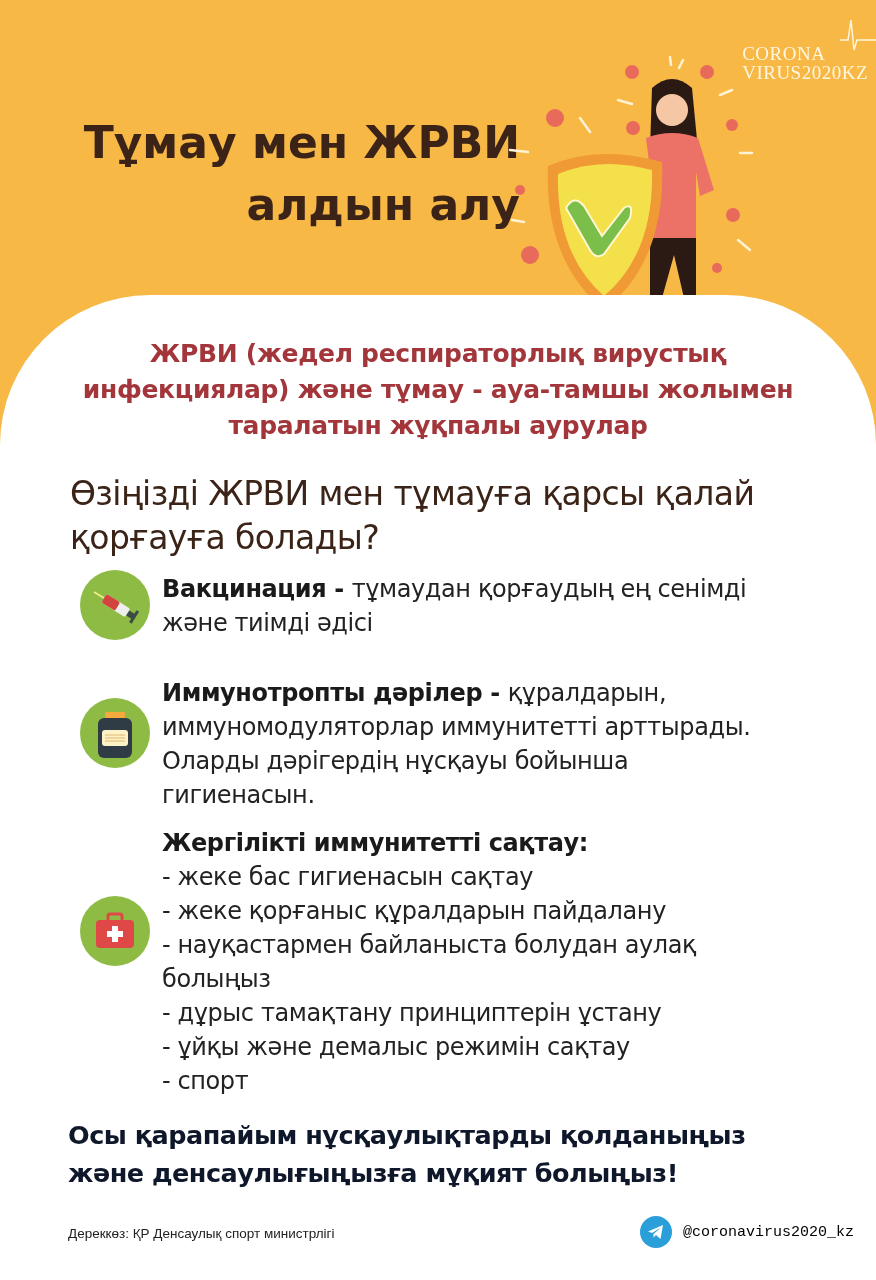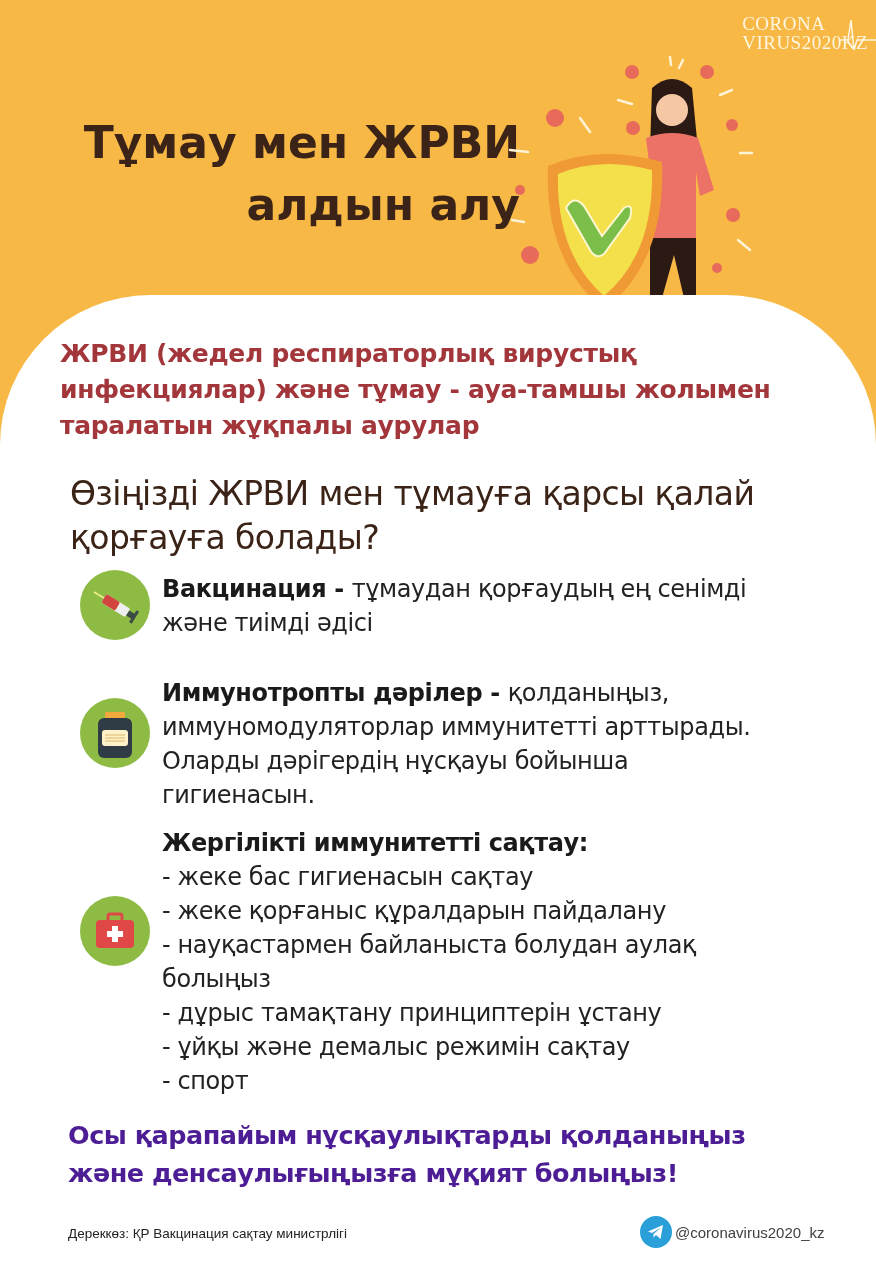--- a/index.html
+++ b/index.html
@@ -1,41 +1,41 @@
 <!DOCTYPE html>
 <html><head>
 <meta charset="utf-8">
 <style>
   html, body { margin:0; padding:0; }
   body { width:876px; height:1280px; background:#F7B846; position:relative; overflow:hidden;
          font-family:"Liberation Sans", "DejaVu Sans", sans-serif; }
   .logo { position:absolute; right:8px; top:14px; color:#FFF6E0; font-family:"Liberation Serif", serif;
           line-height:19px; font-size:19px; letter-spacing:0.5px; }
-  .logo .l1 { display:block; }
+  .logo .l1 { display:block;margin-top:30px; }
   .logo .l2 { display:block; }
   .logo svg { position:absolute; left:98px; top:2px; }
   .title { position:absolute; left:60px; top:112px; width:460px; text-align:right; color:#3B2417;
            font-weight:bold; font-size:44px; line-height:62px; font-family:"DejaVu Sans", sans-serif; }
   .hero { position:absolute; left:500px; top:40px; width:260px; height:280px; }
   .panel { position:absolute; left:0; top:295px; width:876px; height:985px; background:#FFFFFF;
            border-top-left-radius:150px; border-top-right-radius:150px; }
-  .intro { position:absolute; left:60px; top:336px; width:756px; text-align:left; color:#A2363A;
+  .intro { position:absolute; left:60px; top:336px; width:756px; text-align:center; color:#A2363A;
            font-size:25px; line-height:36px; font-weight:bold; font-family:"DejaVu Sans", sans-serif; letter-spacing:-0.3px;}
   .question { position:absolute; left:70px; top:472px; width:780px; color:#3B2417;
               font-size:33px; line-height:44px; font-family:"DejaVu Sans", sans-serif; letter-spacing:-0.6px; }
   .icon { position:absolute; width:70px; height:70px; border-radius:50%; background:#8DBB44; left:80px; }
   .item-text { position:absolute; left:162px; color:#222; font-size:24px; line-height:34px;
                font-family:"DejaVu Sans", sans-serif; letter-spacing:-0.4px; }
   .item-text b { font-weight:bold; color:#1a1a1a;margin-top:12px; }
-  .closing { position:absolute; left:68px; top:1116px; width:760px; color:#4c1d95; font-weight:bold;
+  .closing { position:absolute; left:68px; top:1116px; width:760px; color:#0f172a; font-weight:bold;
              font-size:25.5px; line-height:38px; font-family:"DejaVu Sans", sans-serif; letter-spacing:-0.5px;}
   .source { position:absolute; left:68px; top:1226px; font-size:13.5px; color:#222; }
   .tg { position:absolute; left:640px; top:1216px; display:flex; align-items:center; }
   .tg-circle { width:32px; height:32px; border-radius:50%; background:#2B9FD9; display:flex; align-items:center; justify-content:center; }
-  .tg-handle { font-size:15px; color:#404040; margin-left:3px; }
+  .tg-handle { font-size:15px; color:#000000; margin-left:11px;font-family:Liberation Mono, monospace; }
 </style>
 </head>
 <body>
 
 <div class="logo">
   <span class="l1">CORONA</span>
   <span class="l2"><span>VIRUS2020</span><span style="">KZ</span></span>
   <svg width="40" height="40" viewBox="0 0 40 40">
     <polyline points="0,24 8,24 11,4 14,34 17,24 40,24" fill="none" stroke="#FFF6E0" stroke-width="1.5"></polyline>
   </svg>
@@ -116,21 +116,21 @@
   <svg width="70" height="70" viewBox="0 0 70 70">
     <rect x="25" y="14" width="20" height="6" rx="1" fill="#F3A93B"></rect>
     <rect x="18" y="20" width="34" height="40" rx="6" fill="#2F3C45"></rect>
     <rect x="22" y="32" width="26" height="16" rx="3" fill="#FDF1C8"></rect>
     <line x1="25" y1="37" x2="45" y2="37" stroke="#E6C27A" stroke-width="1.2"></line>
     <line x1="25" y1="40" x2="45" y2="40" stroke="#E6C27A" stroke-width="1.2"></line>
     <line x1="25" y1="43" x2="45" y2="43" stroke="#E6C27A" stroke-width="1.2"></line>
   </svg>
 </div>
 <div class="item-text" style="top:676px">
-  <div><b>Иммунотропты дәрілер - </b><span>қолданыңыз,</span></div>
+  <div><b>Иммунотропты дәрілер - </b><span>құралдарын,</span></div>
   <div>иммуномодуляторлар иммунитетті арттырады.</div>
   <div>Оларды дәрігердің нұсқауы бойынша</div>
   <div>гигиенасын.</div>
 </div>
 
 <div class="icon" style="top:896px">
   <svg width="70" height="70" viewBox="0 0 70 70">
     <rect x="28" y="18" width="14" height="8" rx="2" fill="none" stroke="#E04848" stroke-width="3"></rect>
     <rect x="16" y="24" width="38" height="28" rx="4" fill="#E04848"></rect>
     <rect x="32" y="30" width="6" height="16" fill="#FFF"></rect>
@@ -146,21 +146,21 @@
   <div>- дұрыс тамақтану принциптерін ұстану</div>
   <div>- ұйқы және демалыс режимін сақтау</div>
   <div>- спорт</div>
 </div>
 
 <div class="closing">
   <div>Осы қарапайым нұсқаулықтарды қолданыңыз</div>
   <div>және денсаулығыңызға мұқият болыңыз!</div>
 </div>
 
-<div class="source">Дереккөз: ҚР Вакцинация сақтау министрлігі</div>
+<div class="source">Дереккөз: ҚР Денсаулық спорт министрлігі</div>
 
 <div class="tg">
   <div class="tg-circle">
     <svg width="20" height="20" viewBox="0 0 20 20">
       <path d="M2 9.5 L17 3 L14.5 17 L10 13 L7.5 15.5 L7.5 12 L15 5.5 L6 11 Z" fill="#FFFFFF"></path>
     </svg>
   </div>
   <span class="tg-handle">@coronavirus2020_kz</span>
 </div>
 

